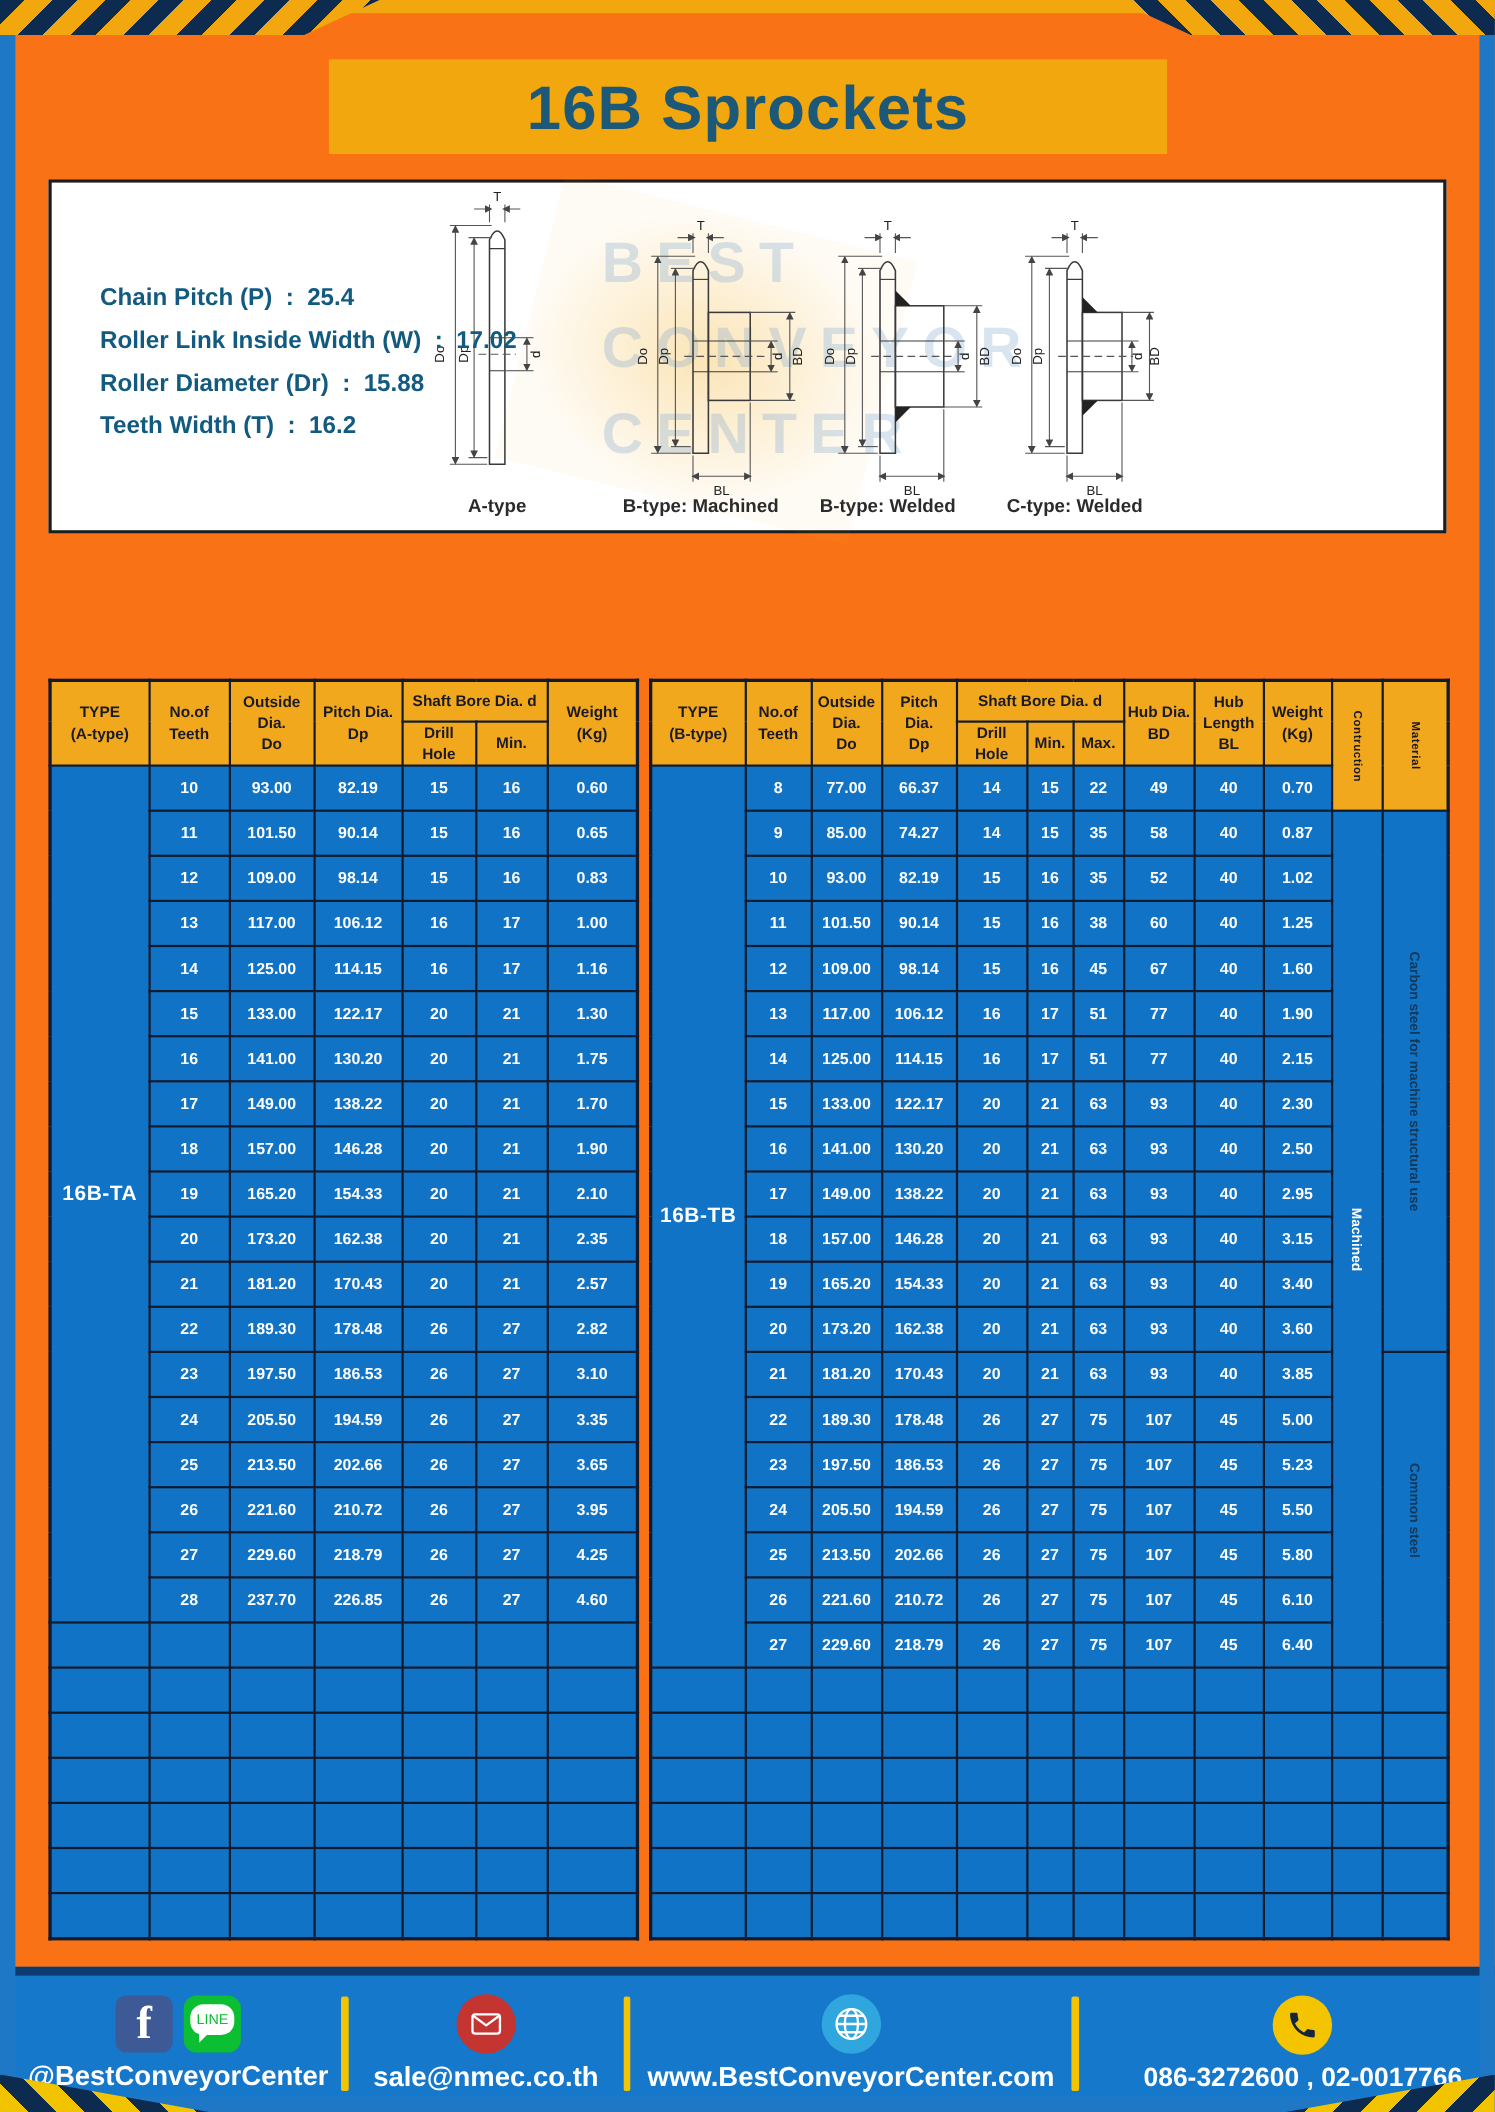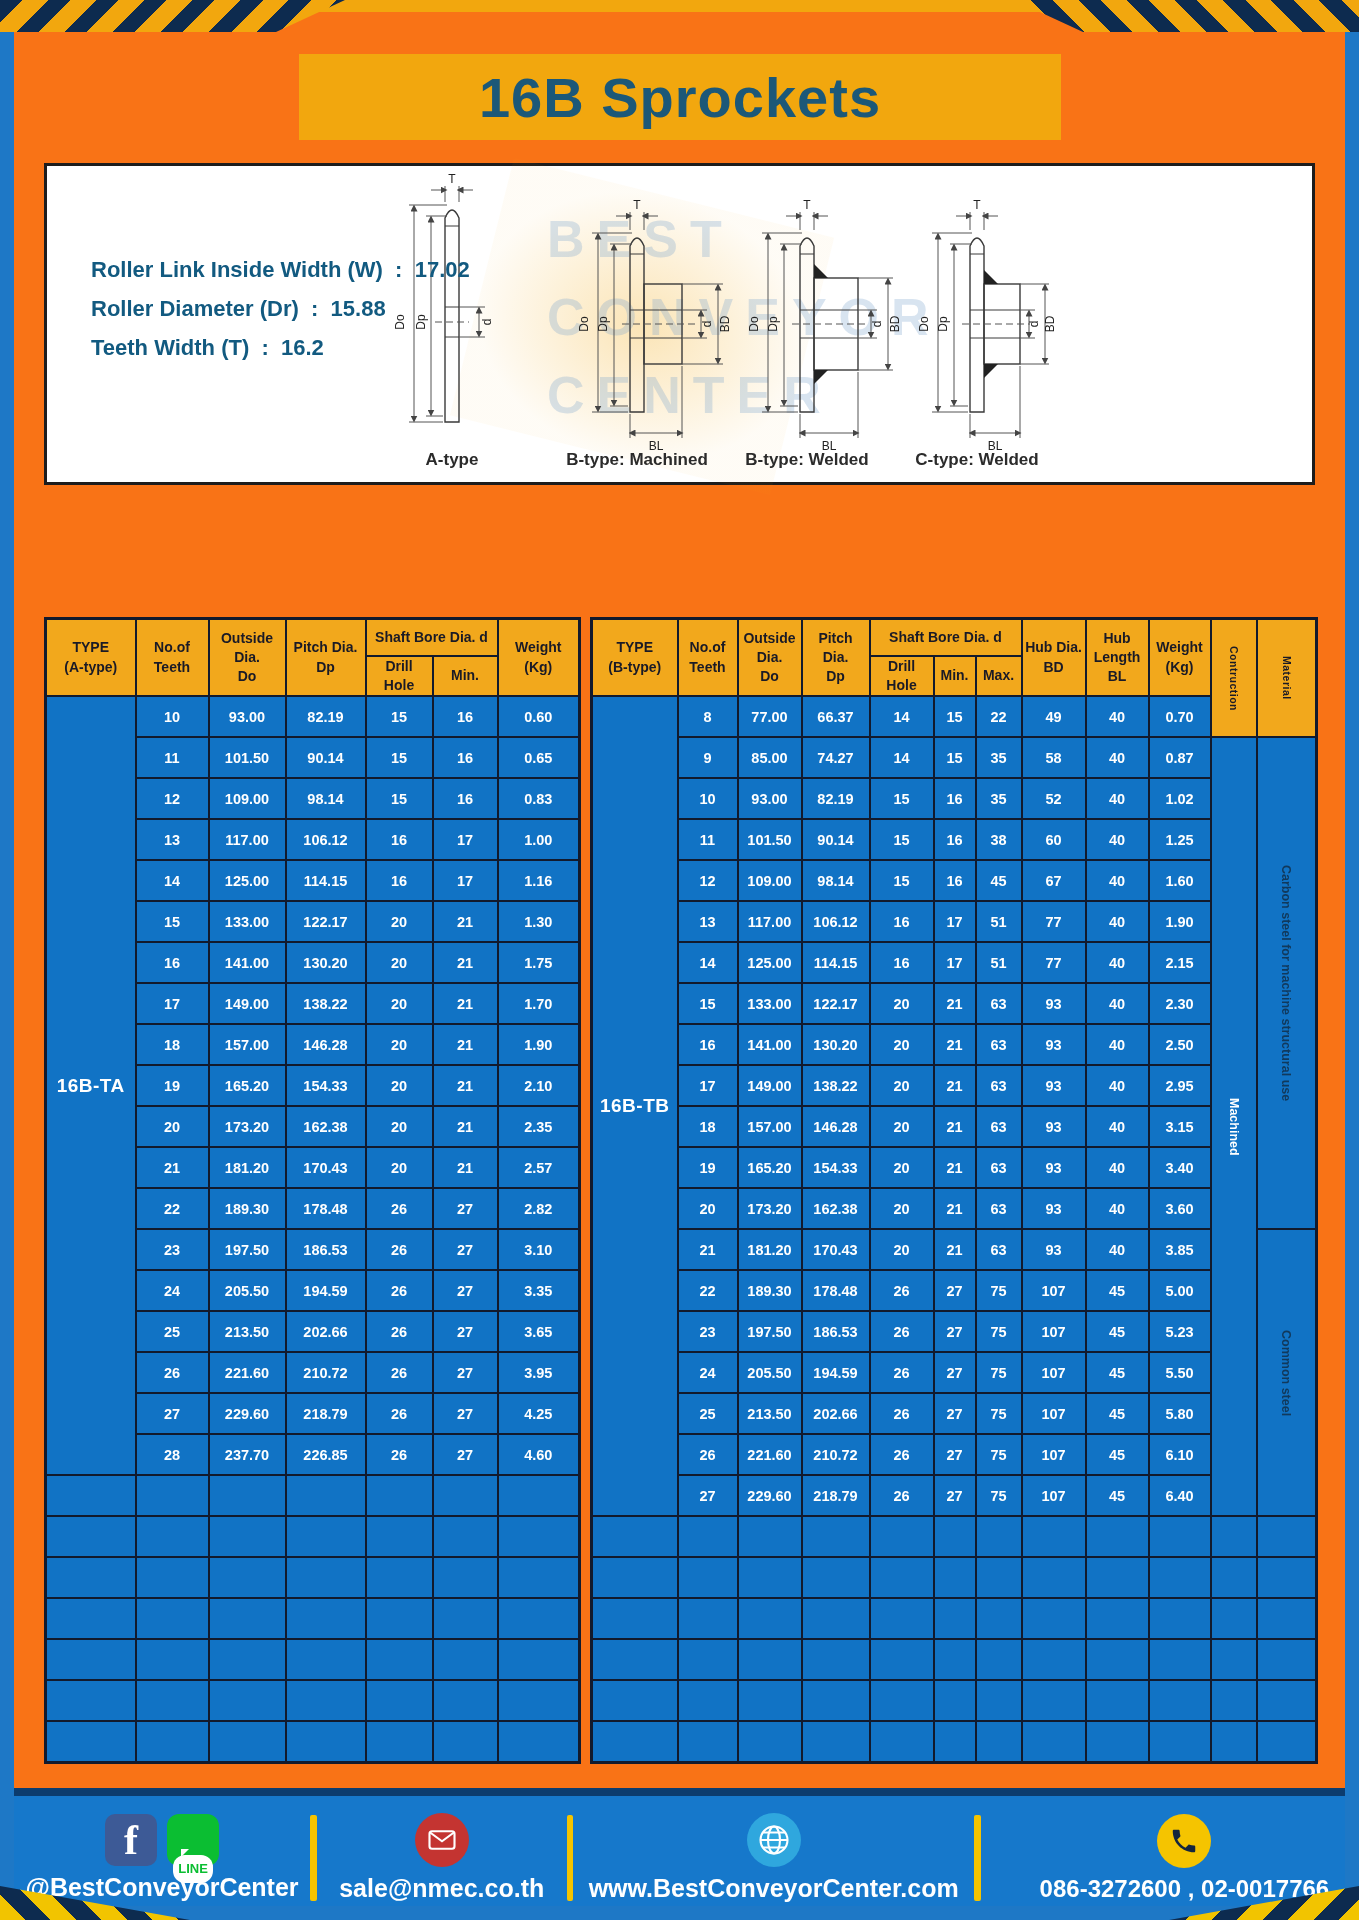--- a/index.html
+++ b/index.html
@@ -59,21 +59,21 @@
   .f-sec{display:flex;flex-direction:column;align-items:center;justify-content:center;gap:7px;}
   .w1{width:306px;} .w2{width:258px;} .w3{width:414px;} .w4{width:332px;padding-left:43px;}
   .f-sep{width:7px;height:86px;background:#F5C400;border-radius:2px;}
   .f-text{color:#fff;font-weight:bold;font-size:25px;white-space:nowrap;}
   .w4 .f-text{font-size:24px;}
   .icons-row{display:flex;gap:10px;align-items:center;}
   .fb{width:52px;height:52px;background:#3D5A96;border-radius:10px;color:#fff;
     font-family:"Liberation Serif",serif;font-weight:bold;font-size:42px;text-align:center;line-height:52px;}
   .line-ic{position:relative;width:52px;height:52px;background:#0BBE32;border-radius:12px;}
   .line-bub{position:absolute;left:6px;right:6px;top:8px;height:28px;background:#fff;border-radius:12px;
-    color:#0BBE32;font-size:13px;font-weight:bold;text-align:center;line-height:28px;margin-top:33px;}
+    color:#0BBE32;font-size:13px;font-weight:normal;text-align:center;line-height:28px;}
   .line-tail{position:absolute;left:14px;bottom:9px;width:0;height:0;
     border-left:8px solid #fff;border-bottom:8px solid transparent;}
   .circle-ic{width:54px;height:54px;border-radius:50%;display:flex;align-items:center;justify-content:center;}
   .mail{background:#C43431;}
   .globe{background:#2FA7DE;}
   .phone{background:#F5C400;}
 </style>
 </head>
 <body>
 
@@ -85,20 +85,21 @@
 
   <div class="banner">16B Sprockets</div>
 
   <div class="diag">
     <div class="wm-blob"></div>
     <div class="wm">BEST
 CONVEYOR
 CENTER</div>
 
     <div class="specs">
+      <div class="spec-line">Chain Pitch (P)  :  25.4</div>
       <div class="spec-line">Roller Link Inside Width (W)  :  17.02</div>
       <div class="spec-line">Roller Diameter (Dr)  :  15.88</div>
       <div class="spec-line">Teeth Width (T)  :  16.2</div>
     </div>
 
     <svg class="dsvg" width="680" height="300" viewBox="0 0 680 300">
       <defs>
         <marker id="arr" markerWidth="7" markerHeight="7" refX="3.5" refY="3.5" orient="auto-start-reverse">
           <path d="M0 0 L7 3.5 L0 7 z" fill="#444"></path>
         </marker>

